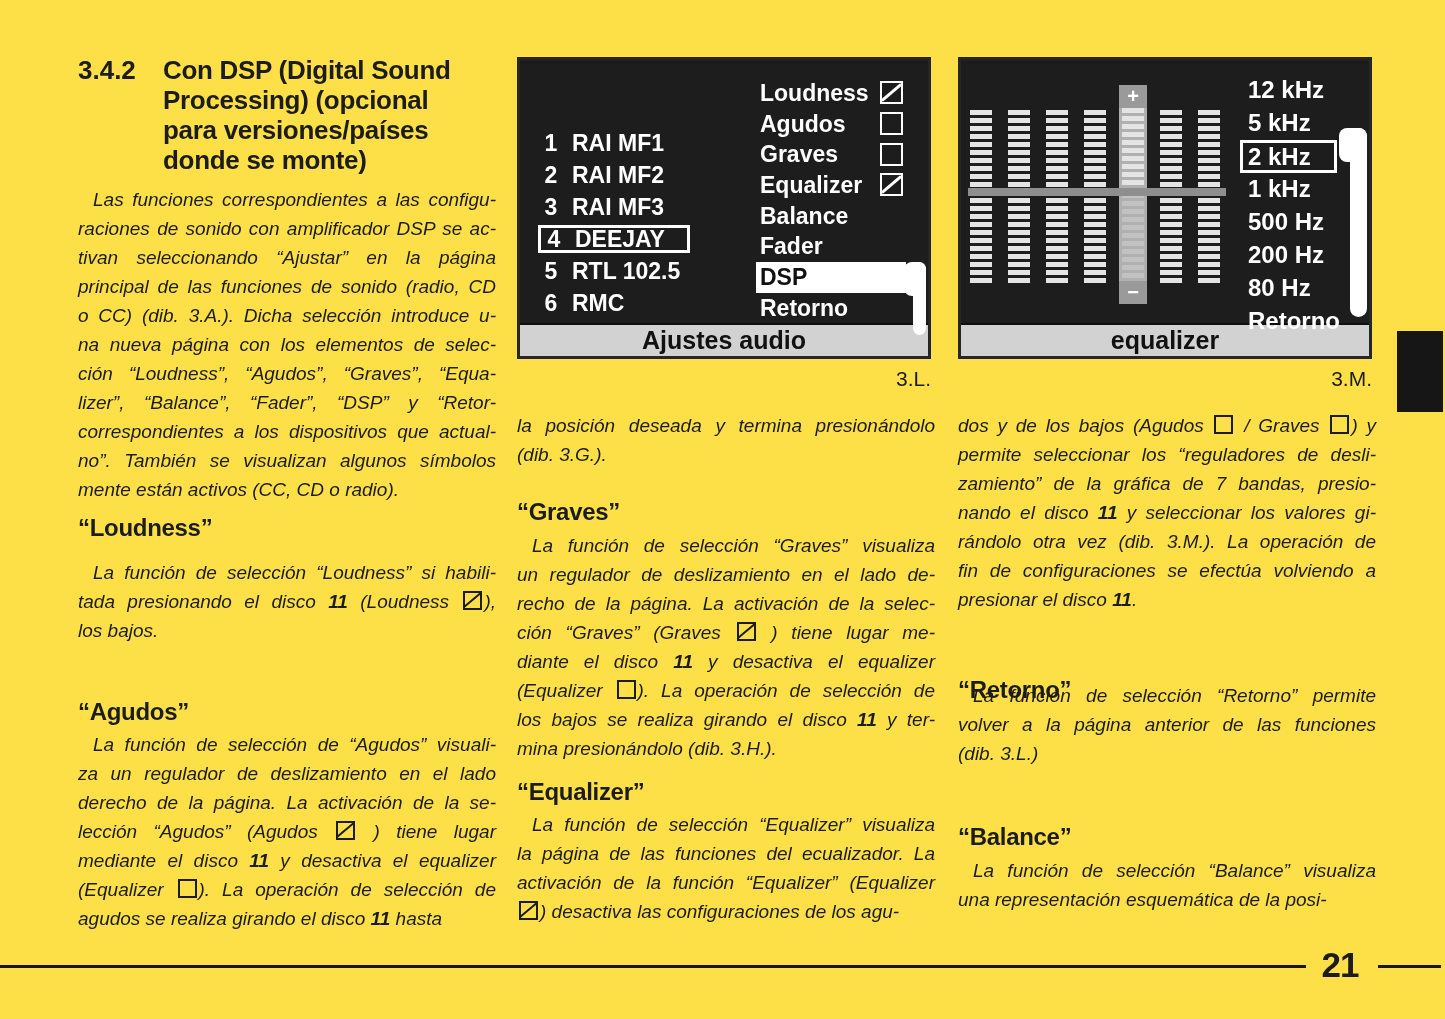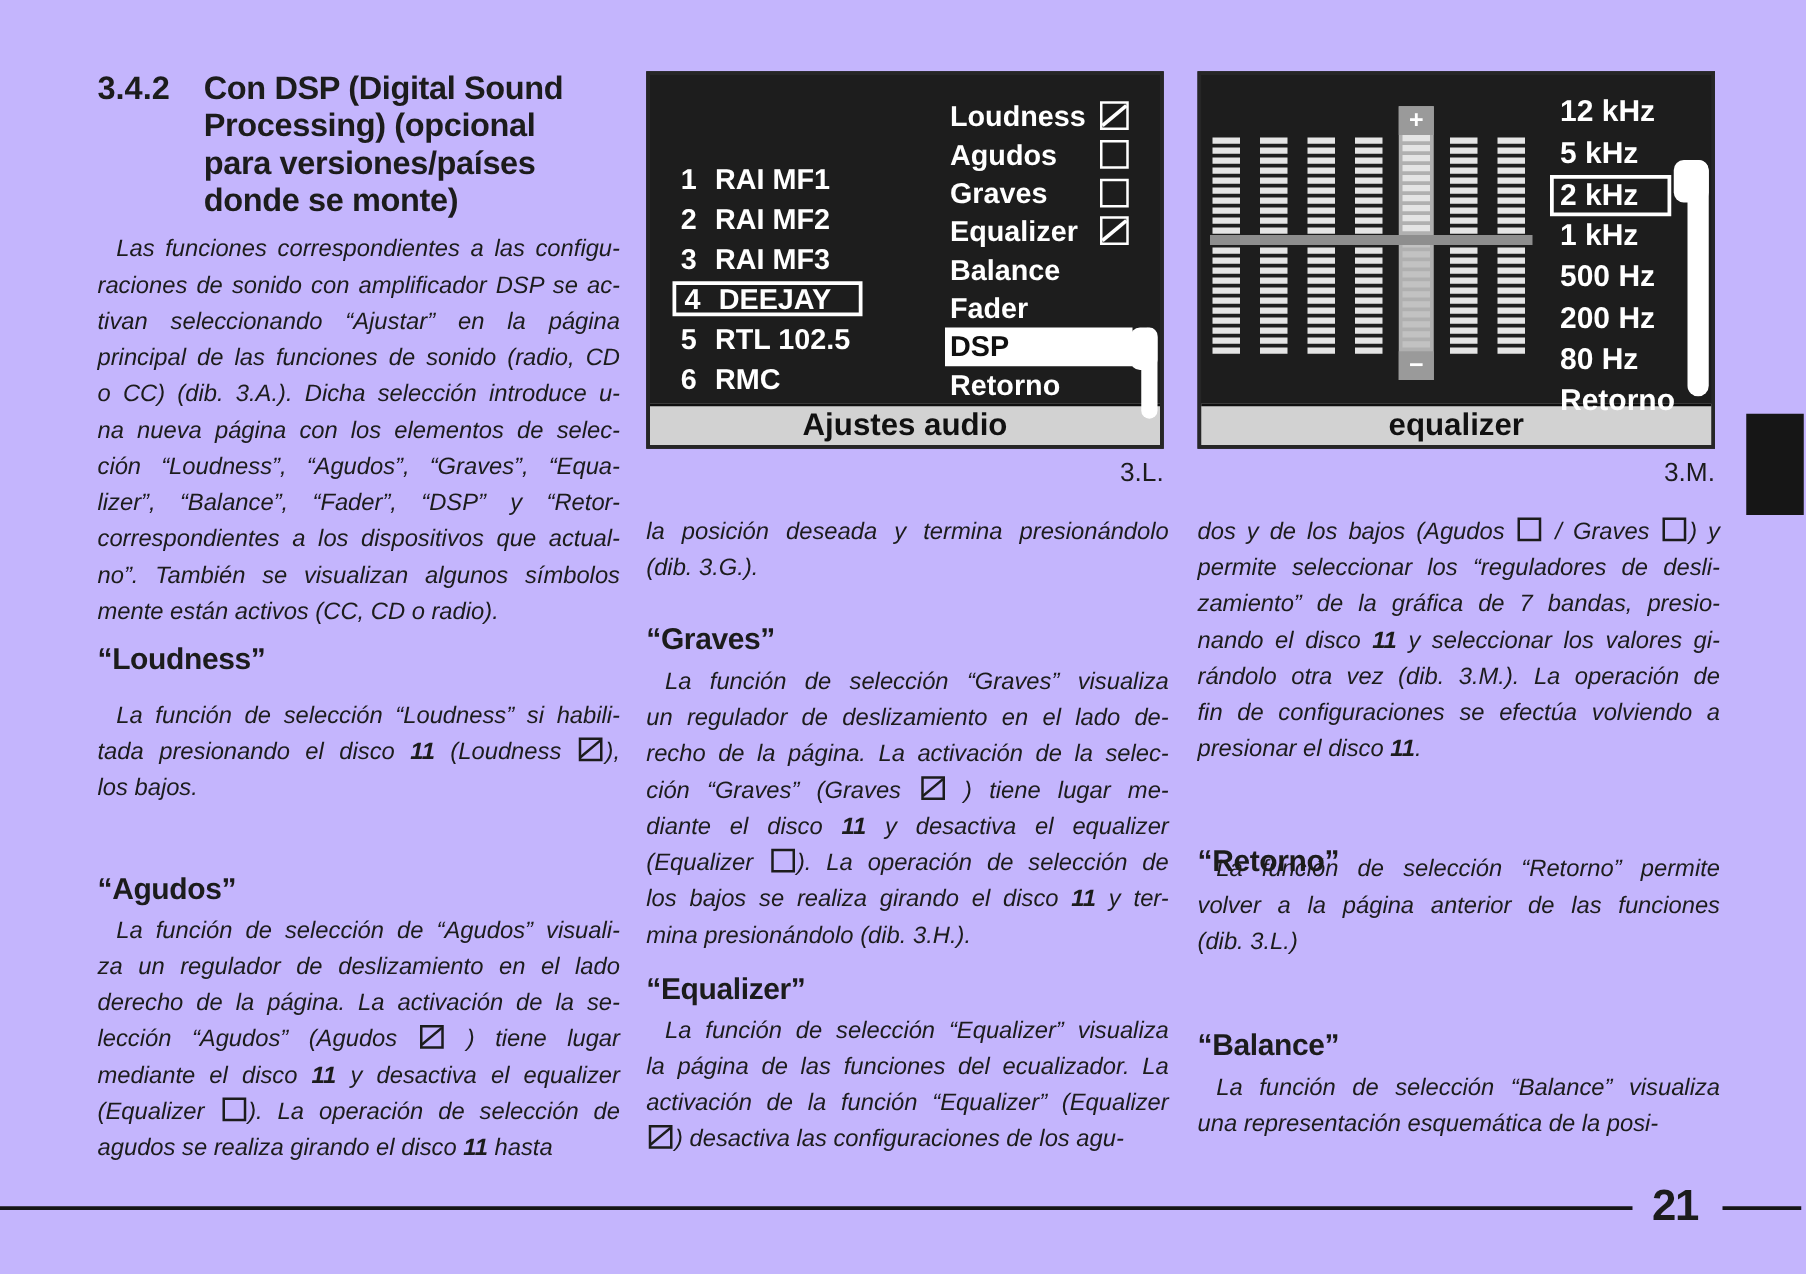--- a/index.html
+++ b/index.html
@@ -1,16 +1,16 @@
 <!DOCTYPE html>
 <html><head>
 <meta charset="utf-8">
 <style>
   html,body{margin:0;padding:0;background:#fff;}
-  #page{position:relative;width:1445px;height:1019px;background:#c4b5fd;overflow:hidden;
+  #page{position:relative;width:1445px;height:1019px;background:#fde047;overflow:hidden;
         font-family:"Liberation Sans","DejaVu Sans",sans-serif;color:#1c1c1c;}
 
   
   .col{position:absolute;width:418px;}
   .para{font-size:19px;line-height:29px;}
   .jl{text-align:justify;text-align-last:justify;height:29px;overflow:visible;font-style:italic;}
   .jl.last{text-align-last:left;}
   .para.indent .jl:first-child{padding-left:15px;}
   .jl b{font-weight:bold;}
 

